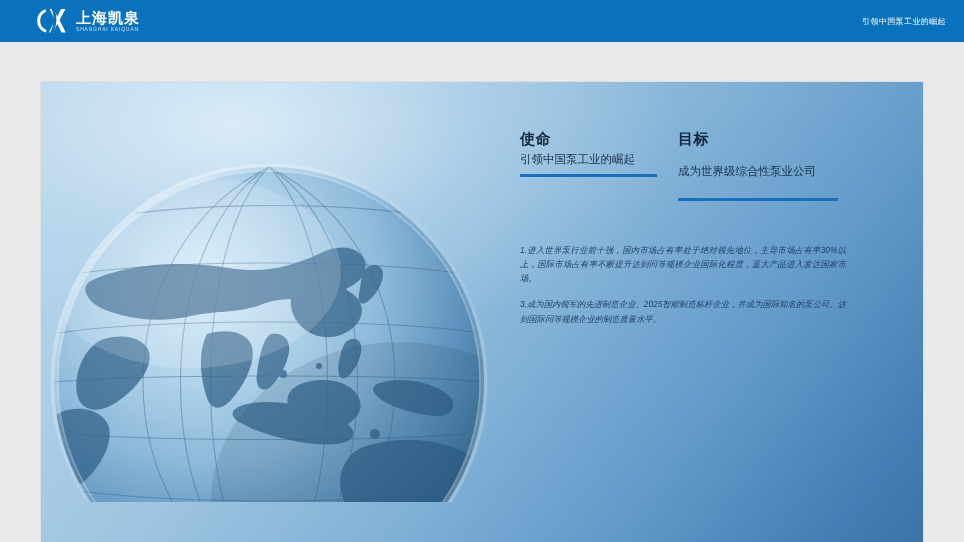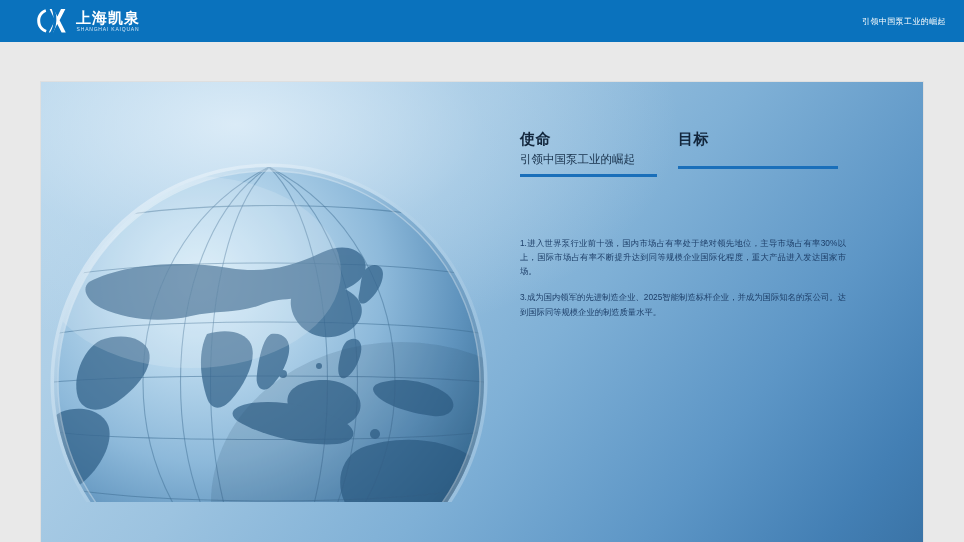--- a/index.html
+++ b/index.html
@@ -37,21 +37,20 @@
     width: 34px;
     height: 28px;
     position: relative;
     flex: none;
   }
   .logo-text-block {
     display: flex;
     flex-direction: column;
     justify-content: center;
     line-height: 1;
-    text-align: center;
   }
   .logo-cn {
     color: #ffffff;
     font-size: 15px;
     font-weight: bold;
     letter-spacing: 1px;
     white-space: nowrap;
   }
   .logo-en {
     color: #cfe4f4;
@@ -153,21 +152,22 @@
     white-space: nowrap;
   }
   .heading-rule {
     margin-top: 6px;
     height: 3px;
     background: #1a6fba;
     width: 100%;
   }
 
   .body-block {
-    margin-top: 59px;
+    margin-top: 42px;
+    font-style: italic;
   }
   .body-para {
     color: #1d3e68;
     font-size: 8.3px;
     line-height: 1.72;
     margin: 0 0 12px 0;
     width: 326px;
     text-align: justify;
   }
   .body-para:last-child { margin-bottom: 0; }
@@ -315,20 +315,21 @@
       <div class="heading-row">
 
         <div class="heading-col mission">
           <div class="heading-title">使命</div>
           <div class="heading-sub">引领中国泵工业的崛起</div>
           <div class="heading-rule"></div>
         </div>
 
         <div class="heading-col goal">
           <div class="heading-title">目标</div>
+          <div class="heading-sub">成为世界级综合性泵业公司</div>
           <div class="heading-rule"></div>
         </div>
 
       </div>
 
       <div class="body-block">
         <p class="body-para">1.进入世界泵行业前十强，国内市场占有率处于绝对领先地位，主导市场占有率30%以上，国际市场占有率不断提升达到同等规模企业国际化程度，重大产品进入发达国家市场。</p>
         <p class="body-para">3.成为国内领军的先进制造企业、2025智能制造标杆企业，并成为国际知名的泵公司。达到国际同等规模企业的制造质量水平。</p>
       </div>
 

